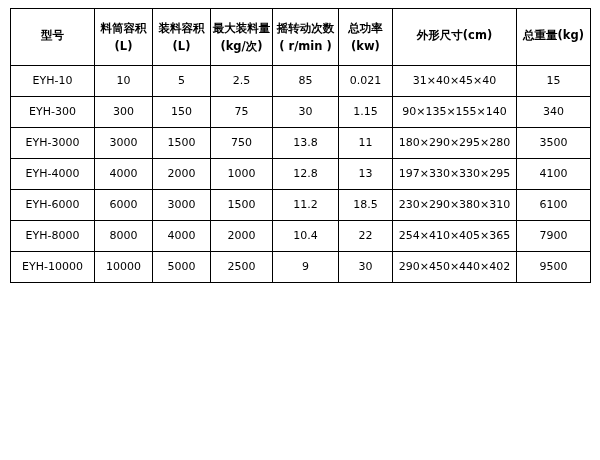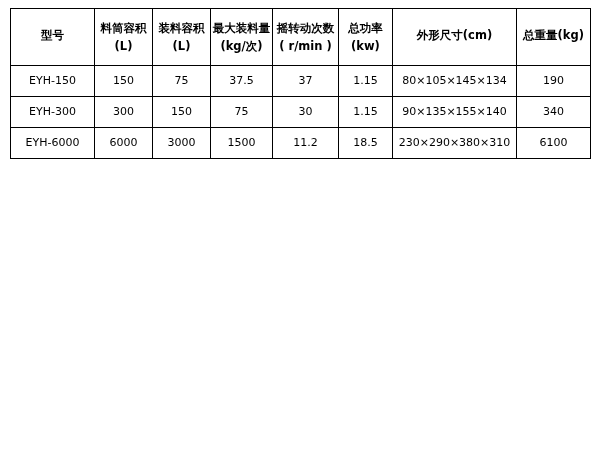--- a/index.html
+++ b/index.html
@@ -109,44 +109,84 @@
           <span class="hdr-main">外形尺寸(cm)</span>
           <span class="hdr-unit"></span>
         </td>
         <td>
           <span class="hdr-main">总重量(kg)</span>
           <span class="hdr-unit"></span>
         </td>
       </tr>
 
       <tr class="data-row">
-        <td class="model-cell">EYH-150</td>
-        <td>150</td>
-        <td>75</td>
-        <td>37.5</td>
-        <td>37</td>
-        <td>1.15</td>
-        <td>80×105×145×134</td>
-        <td>190</td>
+        <td class="model-cell">EYH-10</td>
+        <td>10</td>
+        <td>5</td>
+        <td>2.5</td>
+        <td>85</td>
+        <td>0.021</td>
+        <td>31×40×45×40</td>
+        <td>15</td>
       </tr>
       <tr class="data-row">
         <td class="model-cell">EYH-300</td>
         <td>300</td>
         <td>150</td>
         <td>75</td>
         <td>30</td>
         <td>1.15</td>
         <td>90×135×155×140</td>
         <td>340</td>
       </tr>
       <tr class="data-row">
+        <td class="model-cell">EYH-3000</td>
+        <td>3000</td>
+        <td>1500</td>
+        <td>750</td>
+        <td>13.8</td>
+        <td>11</td>
+        <td>180×290×295×280</td>
+        <td>3500</td>
+      </tr>
+      <tr class="data-row">
+        <td class="model-cell">EYH-4000</td>
+        <td>4000</td>
+        <td>2000</td>
+        <td>1000</td>
+        <td>12.8</td>
+        <td>13</td>
+        <td>197×330×330×295</td>
+        <td>4100</td>
+      </tr>
+      <tr class="data-row">
         <td class="model-cell">EYH-6000</td>
         <td>6000</td>
         <td>3000</td>
         <td>1500</td>
         <td>11.2</td>
         <td>18.5</td>
         <td>230×290×380×310</td>
         <td>6100</td>
       </tr>
+      <tr class="data-row">
+        <td class="model-cell">EYH-8000</td>
+        <td>8000</td>
+        <td>4000</td>
+        <td>2000</td>
+        <td>10.4</td>
+        <td>22</td>
+        <td>254×410×405×365</td>
+        <td>7900</td>
+      </tr>
+      <tr class="data-row">
+        <td class="model-cell">EYH-10000</td>
+        <td>10000</td>
+        <td>5000</td>
+        <td>2500</td>
+        <td>9</td>
+        <td>30</td>
+        <td>290×450×440×402</td>
+        <td>9500</td>
+      </tr>
     </tbody>
   </table>
 </div>
 
 </body></html>

